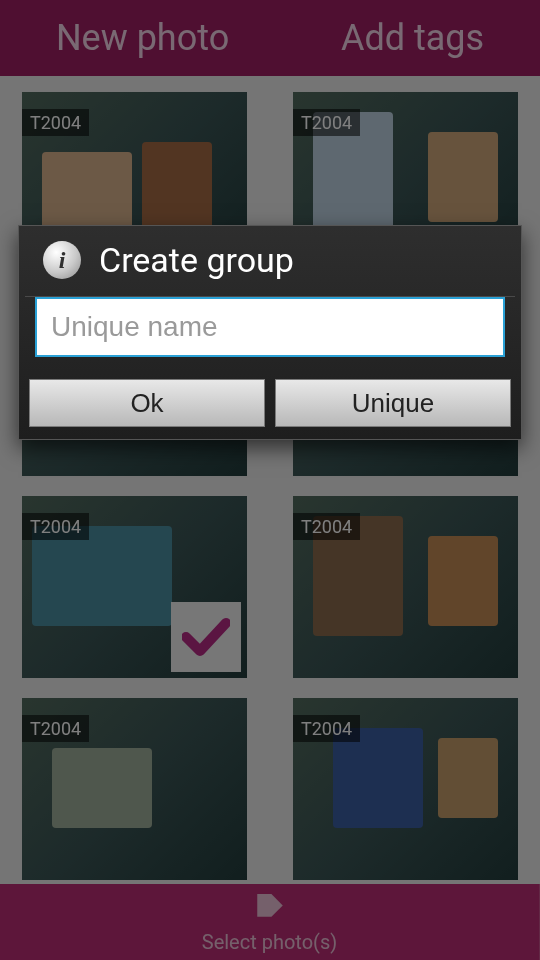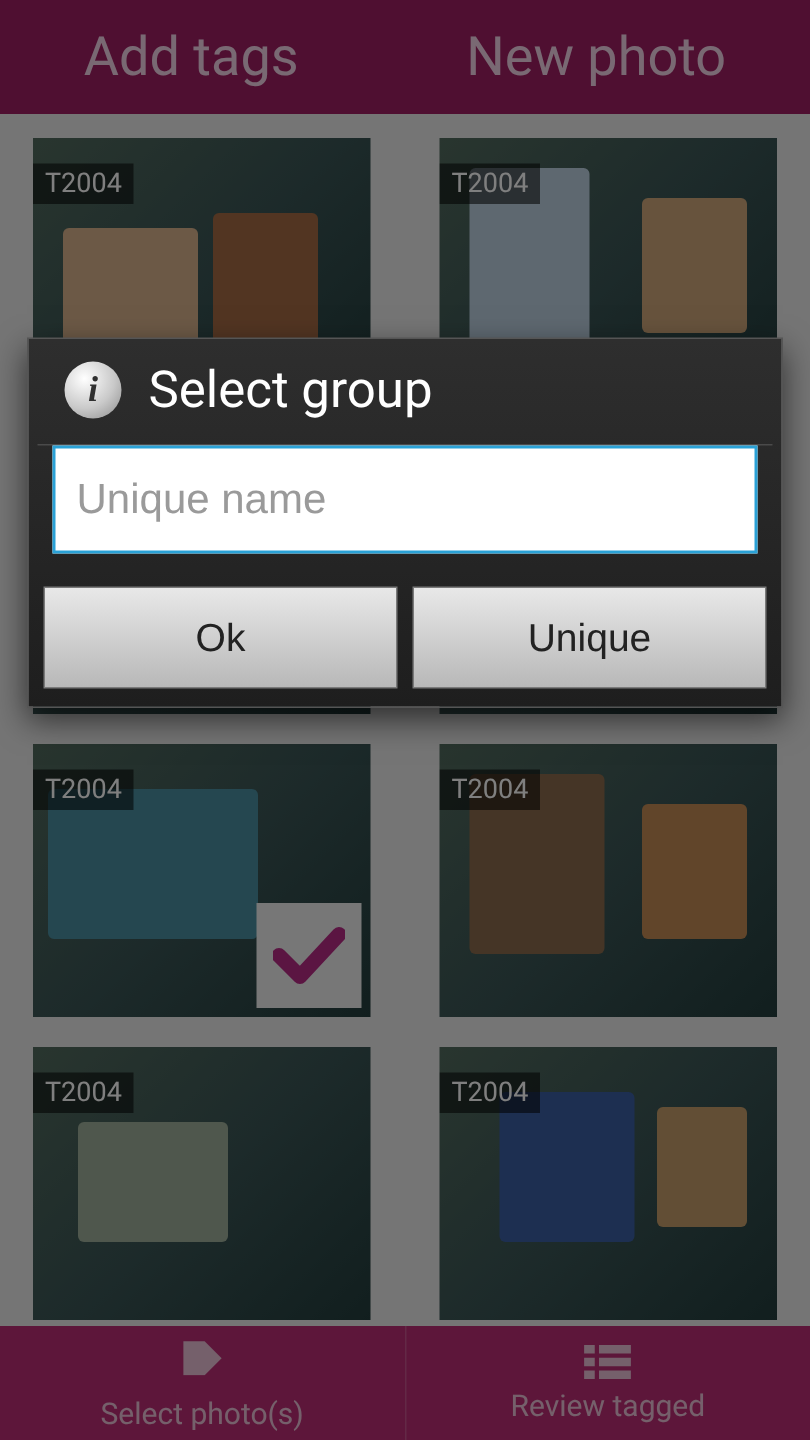--- a/index.html
+++ b/index.html
@@ -129,51 +129,51 @@
     padding: 18px 24px 28px 24px;
     color: #f1f1f1;
     font-size: 26px;
     line-height: 1.25;
   }
   .dialog-input-wrap {
     padding: 0 16px 22px 16px;
   }
   .dialog-input {
     width: 100%;
-    height: 72px;
+    height: 60px;
     background: #fff;
     border: 2px solid #2aa1d6;
     font-size: 28px;
     padding: 0 14px;
     color: #222;
     outline: none;
   }
   .dialog-input::placeholder { color: #9a9a9a; }
   .dialog-buttons {
     display: flex;
     gap: 10px;
     padding: 0 10px;
   }
   .dialog-buttons button {
     flex: 1;
-    height: 68px;
+    height: 48px;
     border: 1px solid #7a7a7a;
     background: linear-gradient(#e8e8e8, #b8b8b8);
     font-size: 26px;
     color: #222;
     cursor: pointer;
     text-align: center;
   }
 </style>
 </head>
 <body>
 
 <div class="header">
+  <div>New photo</div>
   <div>Add tags</div>
-  <div>New photo</div>
 </div>
 
 <div class="grid">
 
   <div class="thumb">
     <div class="shape" style="left:20px;top:60px;width:90px;height:80px;background:#d9b28c;"></div>
     <div class="shape" style="left:120px;top:50px;width:70px;height:90px;background:#a46b45;"></div>
     <div class="label">T2004</div>
   </div>
   <div class="thumb">
@@ -214,39 +214,28 @@
   </div>
 </div>
 
 <div class="footer">
   <div>
     <svg viewBox="0 0 24 18">
       <path d="M3 2 L13 2 L21 10 L13 18 L3 18 Z" fill="rgba(255,255,255,0.7)"></path>
     </svg>
     <span>Select photo(s)</span>
   </div>
-  <div>
-    <svg viewBox="0 0 24 18">
-      <rect x="1" y="1" width="5" height="4" fill="rgba(255,255,255,0.7)"></rect>
-      <rect x="8" y="1" width="15" height="4" fill="rgba(255,255,255,0.7)"></rect>
-      <rect x="1" y="7" width="5" height="4" fill="rgba(255,255,255,0.7)"></rect>
-      <rect x="8" y="7" width="15" height="4" fill="rgba(255,255,255,0.7)"></rect>
-      <rect x="1" y="13" width="5" height="4" fill="rgba(255,255,255,0.7)"></rect>
-      <rect x="8" y="13" width="15" height="4" fill="rgba(255,255,255,0.7)"></rect>
-    </svg>
-    <span>Review tagged</span>
-  </div>
 </div>
 
 <div class="overlay"></div>
 
 <div class="dialog">
   <div class="dialog-header">
     <div class="info-icon">i</div>
-    <div class="title">Select group</div>
+    <div class="title">Create group</div>
   </div>
   <div class="dialog-input-wrap">
     <input class="dialog-input" placeholder="Unique name" style="">
   </div>
   <div class="dialog-buttons">
     <button>Ok</button>
     <button>Unique</button>
   </div>
 </div>
 

